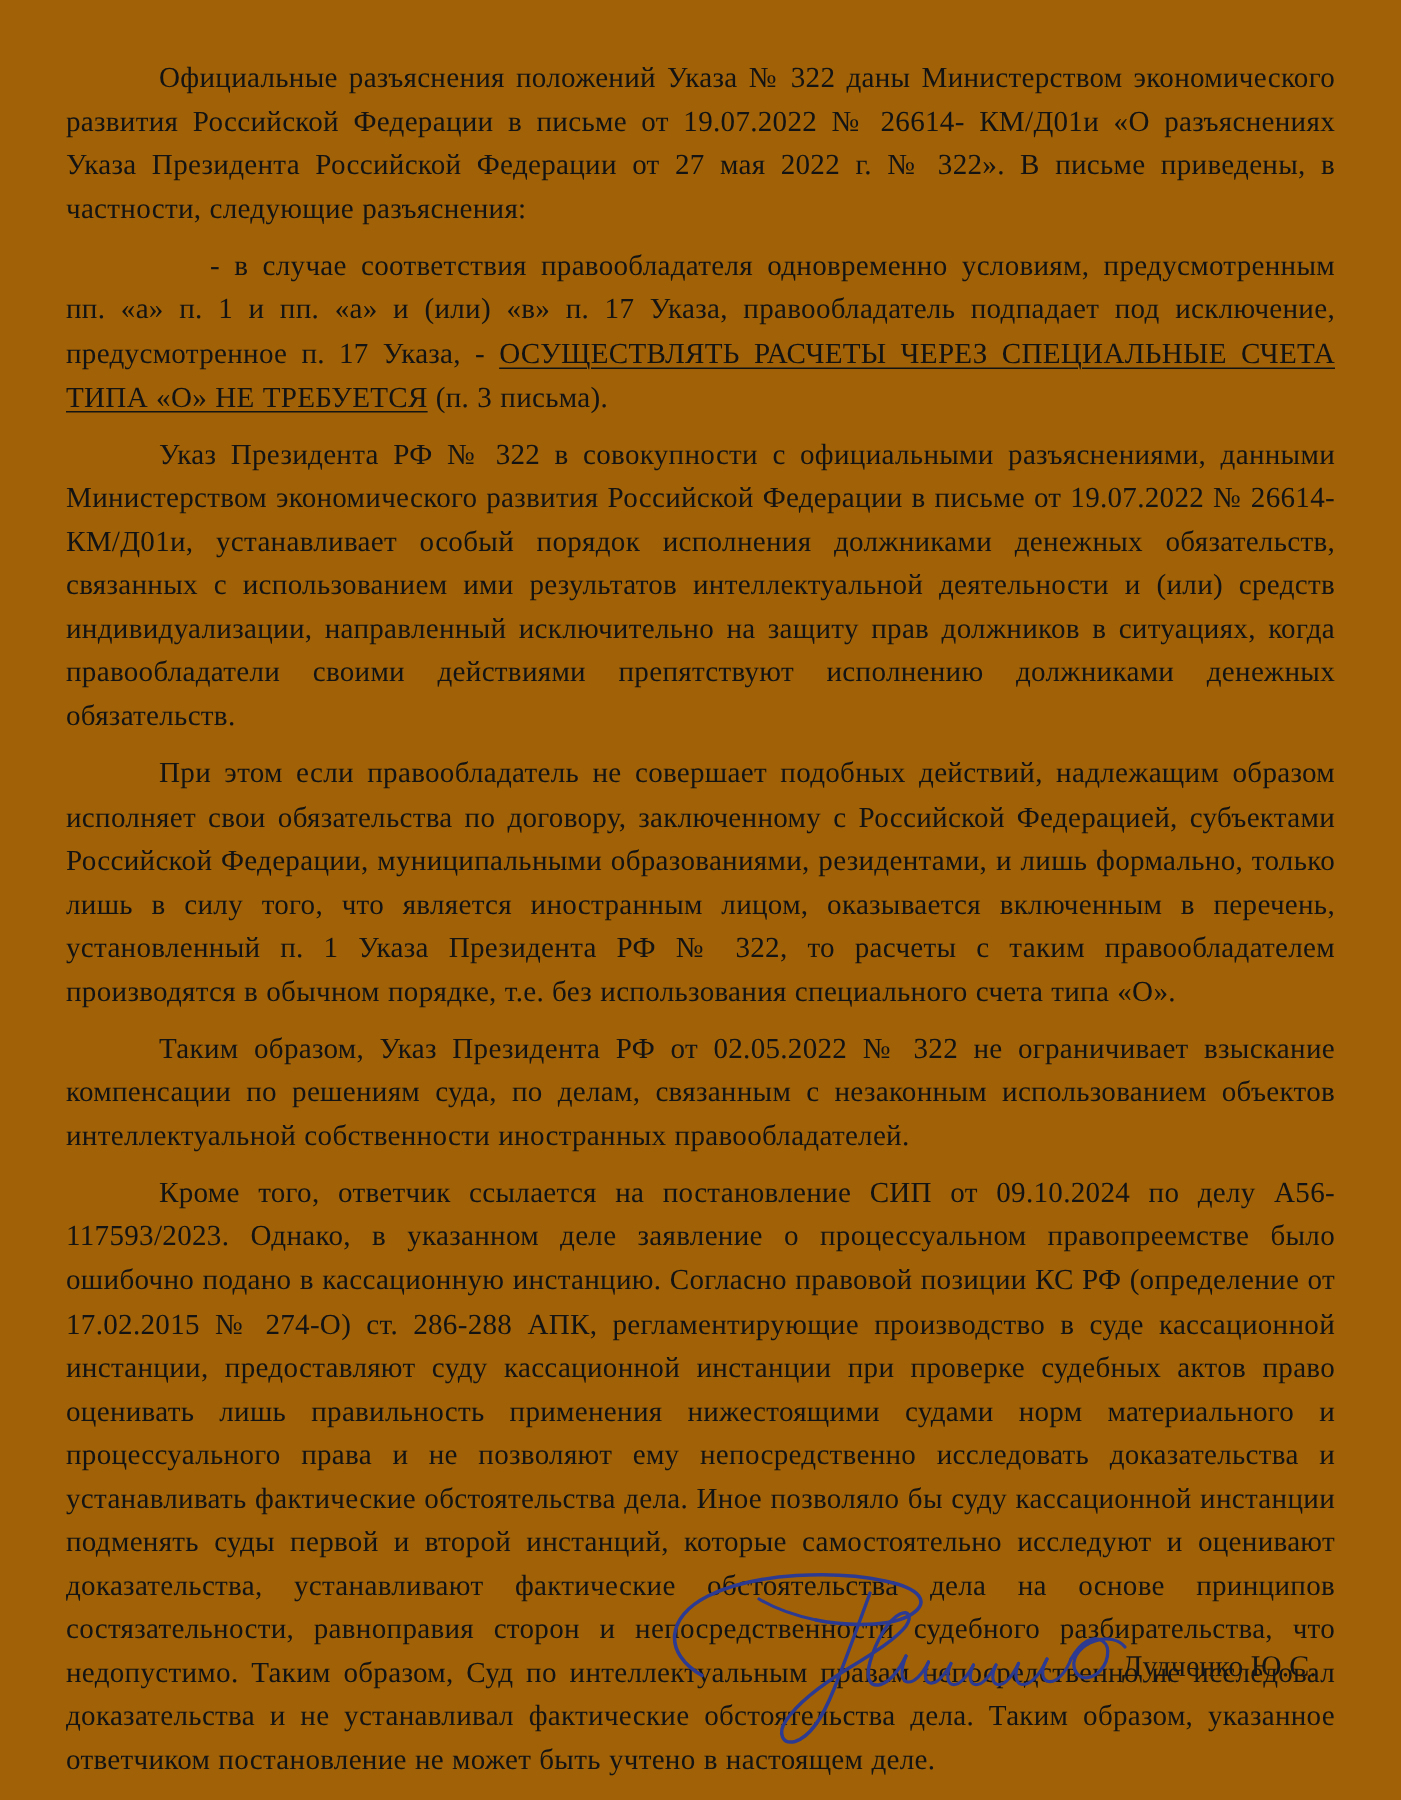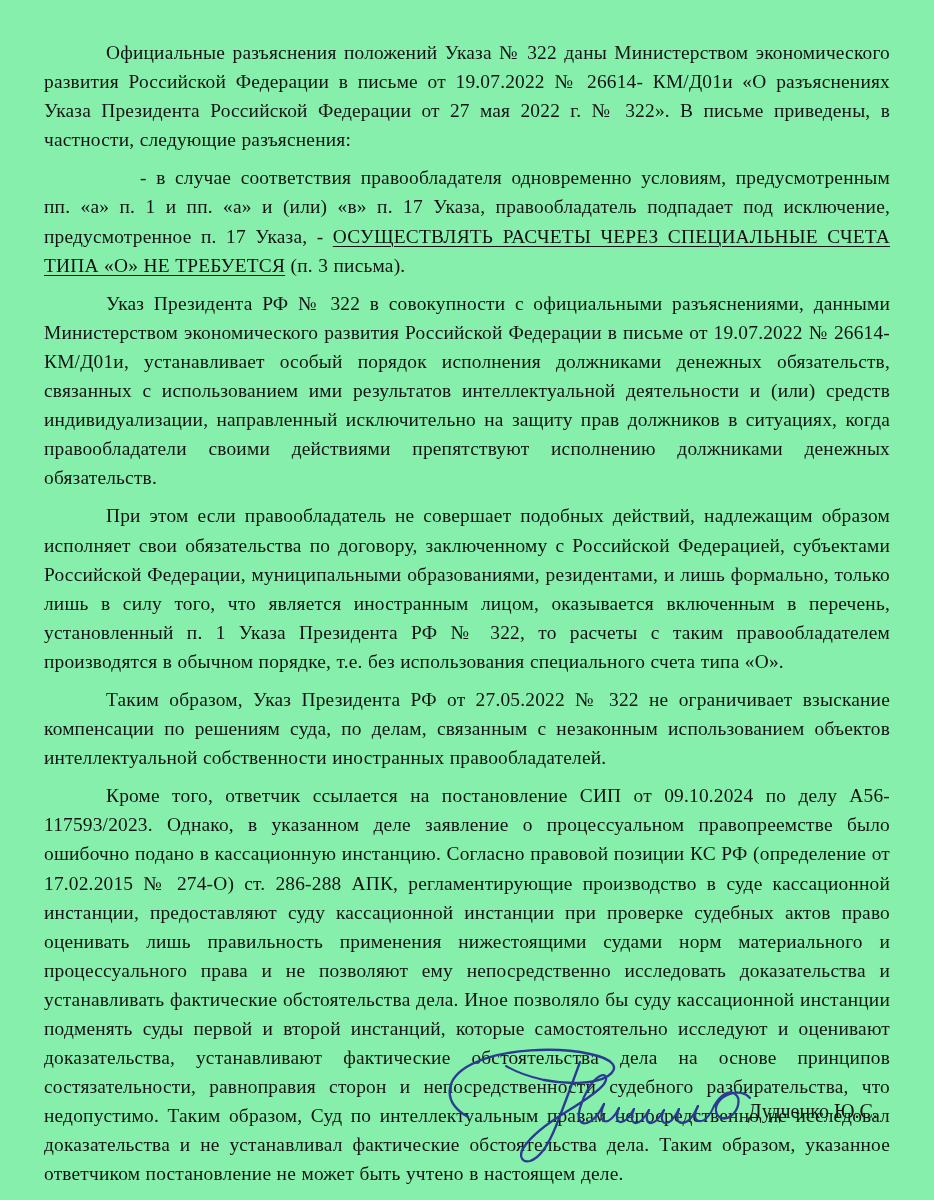--- a/index.html
+++ b/index.html
@@ -13,21 +13,21 @@
     height: 1200px;
     position: relative;
     overflow: hidden;
     font-family: "Liberation Serif", "DejaVu Serif", serif;
     color: #111111;
   }
 
   .page {
     position: absolute;
     inset: 0;
-    background: #86efac;
+    background: #a16207;
     padding: 0;
   }
 
   .doc-body {
     position: absolute;
     left: 44px;
     top: 38px;
     width: 846px;
   }
 
@@ -99,21 +99,21 @@
   <div class="doc-body">
 
     <p class="para">Официальные разъяснения положений Указа № 322 даны Министерством экономического развития Российской Федерации в письме от 19.07.2022 № 26614- КМ/Д01и «О разъяснениях Указа Президента Российской Федерации от 27 мая 2022 г. № 322». В письме приведены, в частности, следующие разъяснения:</p>
 
     <p class="para indent-wide gap-before"><span>- в случае соответствия правообладателя одновременно условиям, предусмотренным пп. «а» п. 1 и пп. «а» и (или) «в» п. 17 Указа, правообладатель подпадает под исключение, предусмотренное п. 17 Указа, - </span><span class="u">ОСУЩЕСТВЛЯТЬ РАСЧЕТЫ ЧЕРЕЗ СПЕЦИАЛЬНЫЕ СЧЕТА ТИПА «О» НЕ ТРЕБУЕТСЯ</span><span> (п. 3 письма).</span></p>
 
     <p class="para gap-before">Указ Президента РФ № 322 в совокупности с официальными разъяснениями, данными Министерством экономического развития Российской Федерации в письме от 19.07.2022 № 26614-КМ/Д01и, устанавливает особый порядок исполнения должниками денежных обязательств, связанных с использованием ими результатов интеллектуальной деятельности и (или) средств индивидуализации, направленный исключительно на защиту прав должников в ситуациях, когда правообладатели своими действиями препятствуют исполнению должниками денежных обязательств.</p>
 
     <p class="para gap-before">При этом если правообладатель не совершает подобных действий, надлежащим образом исполняет свои обязательства по договору, заключенному с Российской Федерацией, субъектами Российской Федерации, муниципальными образованиями, резидентами, и лишь формально, только лишь в силу того, что является иностранным лицом, оказывается включенным в перечень, установленный п. 1 Указа Президента РФ № 322, то расчеты с таким правообладателем производятся в обычном порядке, т.е. без использования специального счета типа «О».</p>
 
-    <p class="para gap-before">Таким образом, Указ Президента РФ от 27.05.2022 № 322 не ограничивает взыскание компенсации по решениям суда, по делам, связанным с незаконным использованием объектов интеллектуальной собственности иностранных правообладателей.</p>
+    <p class="para gap-before">Таким образом, Указ Президента РФ от 02.05.2022 № 322 не ограничивает взыскание компенсации по решениям суда, по делам, связанным с незаконным использованием объектов интеллектуальной собственности иностранных правообладателей.</p>
 
     <p class="para gap-before">Кроме того, ответчик ссылается на постановление СИП от 09.10.2024 по делу А56-117593/2023. Однако, в указанном деле заявление о процессуальном правопреемстве было ошибочно подано в кассационную инстанцию. Согласно правовой позиции КС РФ (определение от 17.02.2015 № 274-О) ст. 286-288 АПК, регламентирующие производство в суде кассационной инстанции, предоставляют суду кассационной инстанции при проверке судебных актов право оценивать лишь правильность применения нижестоящими судами норм материального и процессуального права и не позволяют ему непосредственно исследовать доказательства и устанавливать фактические обстоятельства дела. Иное позволяло бы суду кассационной инстанции подменять суды первой и второй инстанций, которые самостоятельно исследуют и оценивают доказательства, устанавливают фактические обстоятельства дела на основе принципов состязательности, равноправия сторон и непосредственности судебного разбирательства, что недопустимо. Таким образом, Суд по интеллектуальным правам непосредственно не исследовал доказательства и не устанавливал фактические обстоятельства дела. Таким образом, указанное ответчиком постановление не может быть учтено в настоящем деле.</p>
 
   </div>
 
   <div class="signature-block">
 
     <svg class="signature-mark" viewBox="0 0 340 125" xmlns="http://www.w3.org/2000/svg">
       <g fill="none" stroke="#2c3b91" stroke-linecap="round" stroke-linejoin="round">
         <path d="M36,77 C10,62 12,38 40,24 C72,8 126,7 158,14 C182,19 188,28 176,36 C162,45 132,44 112,40" stroke-width="2.4"></path>

